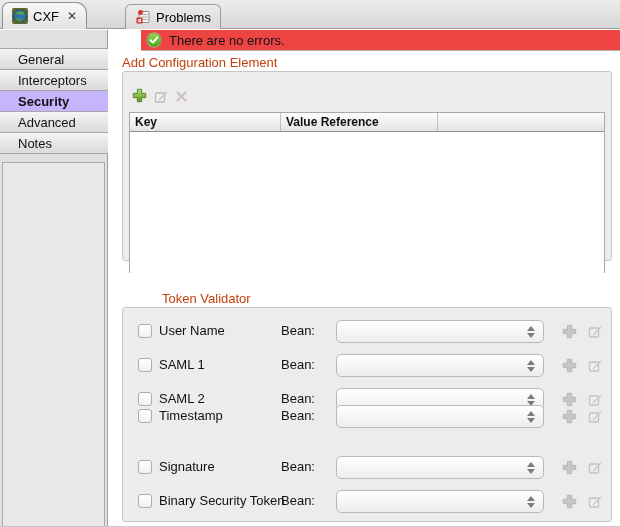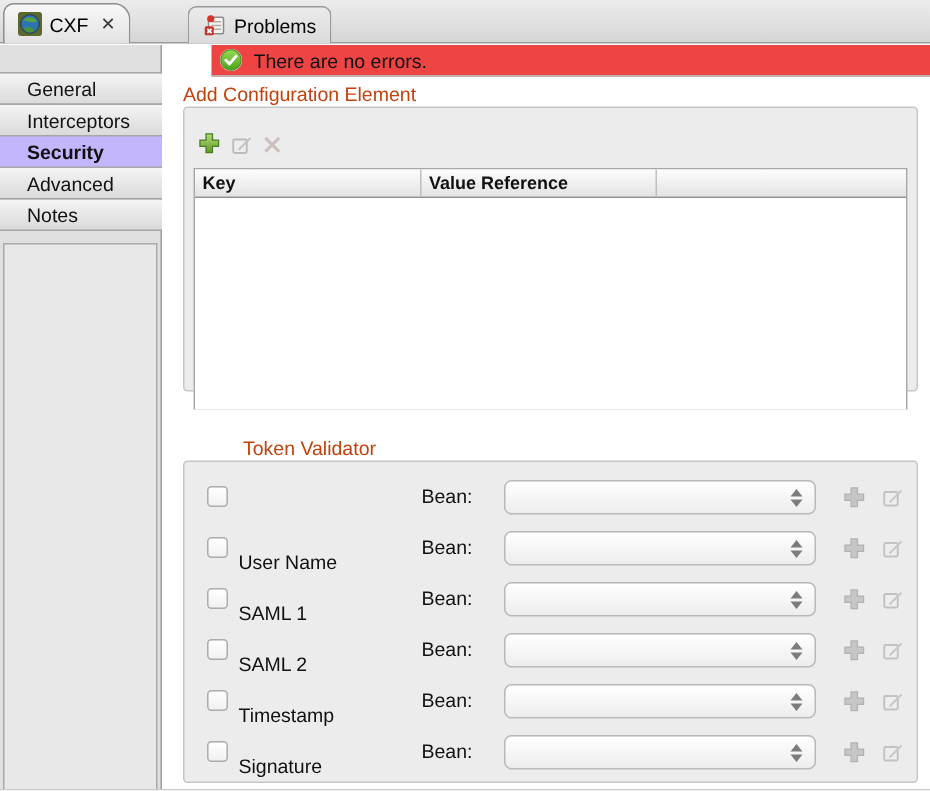--- a/index.html
+++ b/index.html
@@ -54,21 +54,21 @@
   .cfg-th { font-size:12px; font-weight:bold; line-height:18px; padding-left:5px;
             border-right:1px solid #bfbfbf; overflow:hidden; white-space:nowrap; }
   .cfg-th.c0 { width:151px; } .cfg-th.c1 { width:161px; } .cfg-th.c2 { width:157px; }
   .cfg-th.filler { flex:1; border-right:none; }
   .cfg-body { height:141px; background:#fff; }
 
   
   .tv-row { position:absolute; left:0; width:488px; height:24px; }
   .checkbox { position:absolute; left:15px; top:4px; width:14px; height:14px;
               background:linear-gradient(#fff,#f1f1f1); border:1px solid #adadad; border-radius:3px; }
-  .tv-label { position:absolute; left:36px; top:3px; white-space:nowrap;margin-top:44px; }
+  .tv-label { position:absolute; left:36px; top:3px; white-space:nowrap; }
   .bean-label { position:absolute; left:158px; top:3px; }
   .combo { position:absolute; left:213px; top:0; width:208px; height:23px;
            background:linear-gradient(#ffffff,#ededed); border:1px solid #b9b9b9; border-radius:5px; }
   .stepper { position:absolute; right:8px; top:4px; width:9px; height:14px; }
   .stepper .up { position:absolute; top:1px; left:1px; width:0; height:0;
                  border-left:4px solid transparent; border-right:4px solid transparent;
                  border-bottom:5px solid #7c7c7c; }
   .stepper .down { position:absolute; bottom:1px; left:1px; width:0; height:0;
                    border-left:4px solid transparent; border-right:4px solid transparent;
                    border-top:5px solid #7c7c7c; }
@@ -242,21 +242,21 @@
           </svg>
       </button>
       <button class="icon-btn row-edit">
         <svg width="15" height="15" viewBox="0 0 15 15">
             <rect x="1.5" y="4" width="9" height="9" rx="1" fill="#eee" stroke="#c2c2c2" stroke-width="1.3"></rect>
             <path d="M4.5 10.5 L12.5 2.5 L13.5 3.5 L5.5 11.5 Z" fill="#c9c9c9"></path>
           </svg>
       </button>
     </div>
 
-    <div class="tv-row" style="top:114px;">
+    <div class="tv-row" style="top:97px;">
       <span class="checkbox"></span>
       <span class="tv-label">Timestamp</span>
       <span class="bean-label">Bean:</span>
       <span class="combo">
         <span></span>
         <span class="stepper">
             <span class="up"></span>
             <span class="down"></span>
           </span>
       </span>

